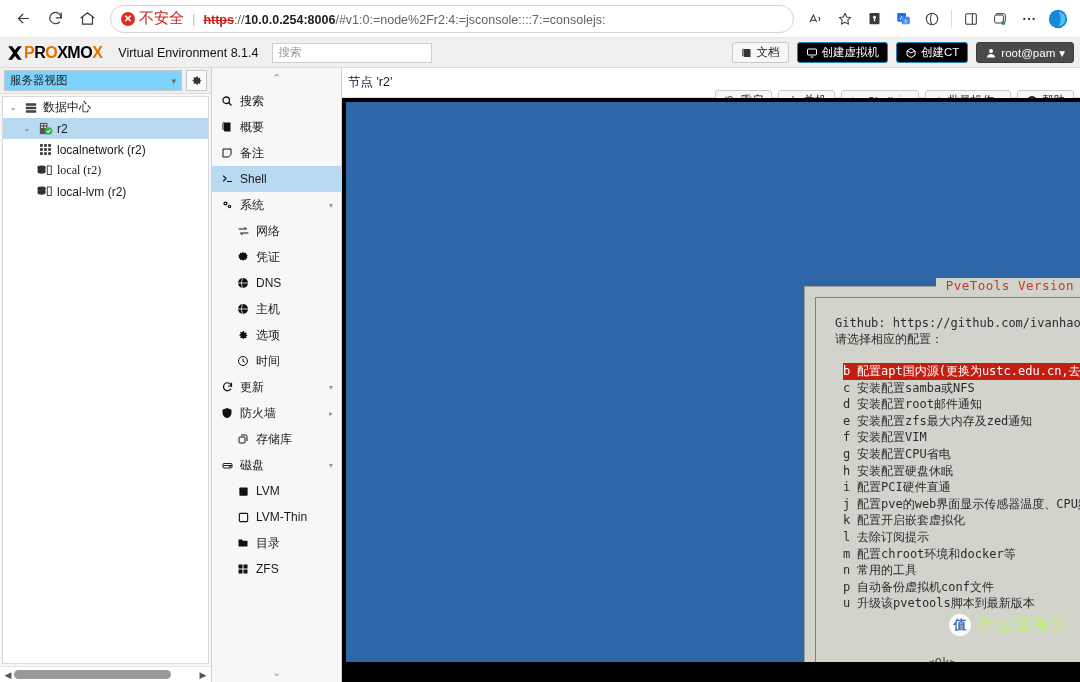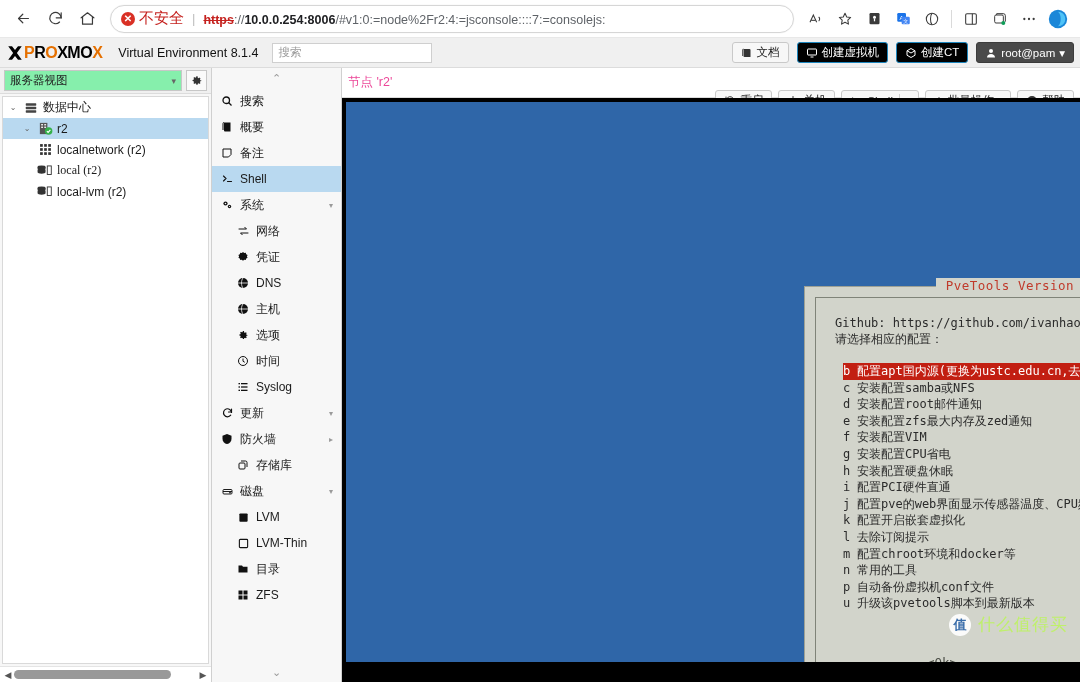--- a/index.html
+++ b/index.html
@@ -71,21 +71,21 @@
   .hdr-btn.blue { background:#000000; border-color:#1d86bd; color:#fff; }
   .hdr-btn.dark { background:#4a4a4a; border-color:#3c3c3c; color:#fff; }
 
   
   .body-row { display: flex; height: 614px; }
 
   
   .tree-panel { width: 212px; background:#f7f7f7; border-right:1px solid #d0d0d0; display:flex; flex-direction:column;}
   .tree-toolbar { height: 26px; display:flex; align-items:center; padding: 2px 4px; gap:4px; background:#f0f0f0; border-bottom:1px solid #dcdcdc;}
   .tree-combo {
-    flex:1 1 auto; height:21px; background:#86efac; border:1px solid #c7c7c7;
+    flex:1 1 auto; height:21px; background:#7dd3fc; border:1px solid #c7c7c7;
     display:flex; align-items:center; padding: 0 5px; font-size:11.5px; color:#222;
   }
   .tree-combo .caret { margin-left:auto; color:#666; font-size:9px;}
   .tree-gear { width:21px; height:21px; border:1px solid #c7c7c7; background:#fafafa; display:flex; align-items:center; justify-content:center;}
   .tree-body { flex:1 1 auto; background:#fff; margin:2px; border:1px solid #d9d9d9; overflow:hidden; position:relative;}
   .tnode { display:flex; align-items:center; height:21px; font-size:12px; color:#1a1a1a; gap:4px; padding-right:4px; white-space:nowrap;}
   .tnode.sel { background:#b9d9f0; }
   .twist { width:12px; text-align:center; color:#666; font-size:8px; flex:0 0 12px;}
   .ticon { width:16px; height:16px; display:flex; align-items:center; justify-content:center; flex:0 0 16px;}
   .tree-hscroll { height:16px; background:#fff; border-top:1px solid #e4e4e4; display:flex; align-items:center; padding: 0 2px; }
@@ -99,21 +99,21 @@
   .nm-list { flex:1 1 auto; overflow:hidden; }
   .nm-item { height:26px; display:flex; align-items:center; font-size:12px; color:#1a1a1a; padding-left:8px; gap:6px; white-space:nowrap;}
   .nm-item.sel { background:#b9d9f0; }
   .nm-item.child { padding-left:24px; }
   .nm-ico { width:14px; display:flex; align-items:center; justify-content:center; flex:0 0 14px; font-size:11px; color:#1a1a1a;}
   .nm-arrow { margin-left:auto; margin-right:8px; color:#9a9a9a; font-size:8px; }
 
   
   .content { flex:1 1 auto; display:flex; flex-direction:column; background:#fff; min-width:0;}
   .content-toolbar { height:30px; display:flex; align-items:center; padding: 0 6px; gap:6px; background:#fff; border-bottom:1px solid #dcdcdc;}
-  .ct-title { font-size:12.5px; color:#ec4899; }
+  .ct-title { font-size:12.5px; color:#0f172a; }
   .ct-spacer { flex:1 1 auto; }
   .tbtn { height:21px; display:flex; align-items:center; gap:4px; padding:0 8px; font-size:11.5px;
           border:1px solid #c9c9c9; border-radius:3px; background:#f7f7f7; color:#222; white-space:nowrap;margin-top:36px;}
   .tbtn .sep { width:1px; height:13px; background:#d0d0d0; margin: 0 2px;}
   .tbtn .dcaret { color:#777; font-size:8px; }
 
   .term-wrap { flex:1 1 auto; position:relative; background:#000; overflow:hidden;}
   .term-screen { position:absolute; left:4px; top:4px; right:0; bottom:20px; background:#2f66a8; }
 
   
@@ -505,33 +505,20 @@
         <div class="nm-item child">
           <span class="nm-ico">
               <svg width="12" height="12" viewBox="0 0 24 24" fill="none" stroke="#111" stroke-width="2">
                 <circle cx="12" cy="12" r="9"></circle>
                 <path d="M12 7v5.5l3.5 2"></path>
               </svg>
             </span>
           <span>时间</span>
         </div>
 
-        <div class="nm-item child">
-          <span class="nm-ico">
-              <svg width="12" height="12" viewBox="0 0 24 24" fill="#111">
-                <rect x="3" y="4" width="3" height="2.6"></rect>
-                <rect x="8" y="4" width="13" height="2.6"></rect>
-                <rect x="3" y="10.7" width="3" height="2.6"></rect>
-                <rect x="8" y="10.7" width="13" height="2.6"></rect>
-                <rect x="3" y="17.4" width="3" height="2.6"></rect>
-                <rect x="8" y="17.4" width="13" height="2.6"></rect>
-              </svg>
-            </span>
-          <span>Syslog</span>
-        </div>
 
         <div class="nm-item">
           <span class="nm-ico">
               <svg width="13" height="12" viewBox="0 0 24 24" fill="none" stroke="#111" stroke-width="2.4" stroke-linecap="round">
                 <path d="M20 11a8 8 0 1 0-1.6 5.4"></path>
                 <path d="M20 4v6h-6"></path>
               </svg>
             </span>
           <span>更新</span>
           <span class="nm-arrow">▾</span>

